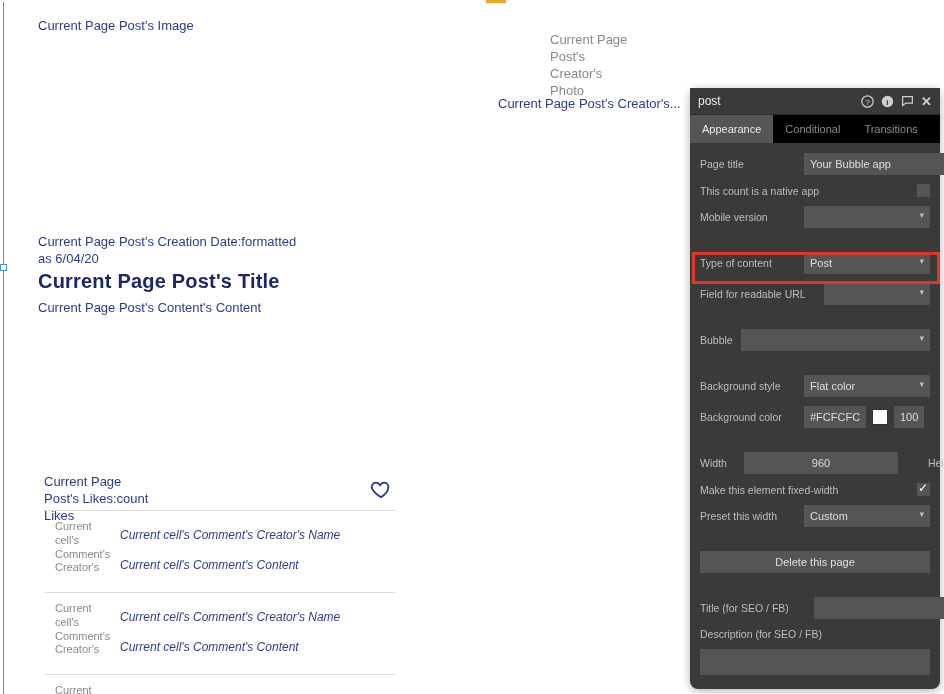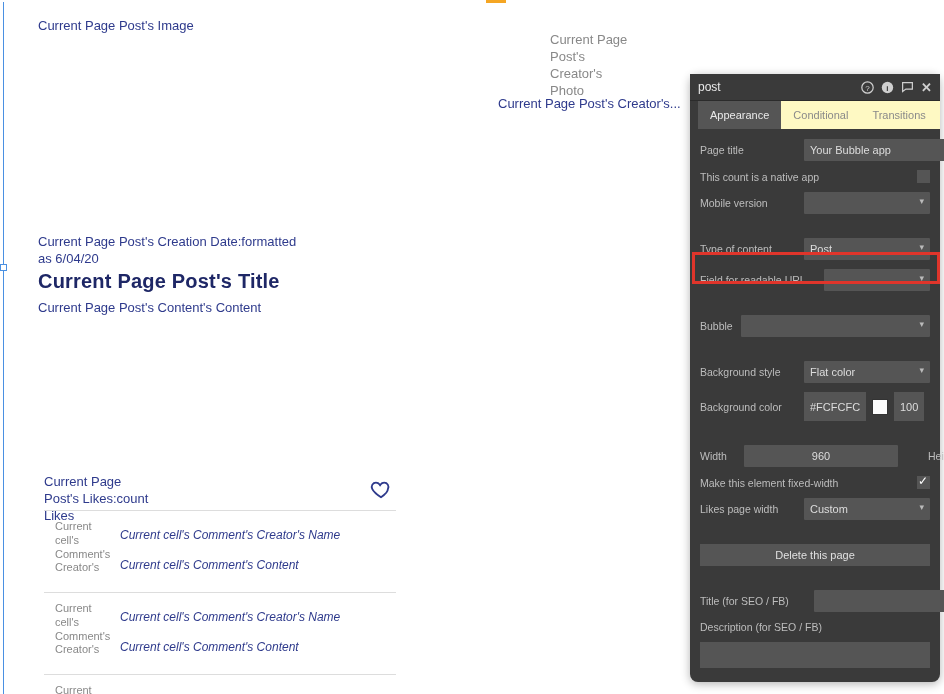--- a/index.html
+++ b/index.html
@@ -18,45 +18,45 @@
   .cv { position: absolute; color:#2e3a8c; font-size:13px; line-height:1.3; }
   .cv.gray { color:#888; }
   .title { font-size:20px; font-weight:600; color:#1e2766; letter-spacing:.2px; }
 
   .heart { position:absolute; width:22px; height:22px; }
   .heart svg { width:22px; height:22px; stroke:#2e3a8c; fill:none; stroke-width:2; }
 
   .hr { position:absolute; left:44px; width:352px; height:1px; background:#ddd; }
 
   
-  .panel { position:absolute; right:4px; top:74px; width:250px; background:#3a3a3a; color:#d8d8d8; font-size:11px; border-radius:8px; box-shadow:0 2px 10px rgba(0,0,0,.3); }
+  .panel { position:absolute; right:4px; top:88px; width:250px; background:#3a3a3a; color:#d8d8d8; font-size:11px; border-radius:8px; box-shadow:0 2px 10px rgba(0,0,0,.3); }
   .panel-head { display:flex; align-items:center; padding:6px 8px; background:#3a3a3a; border-bottom:1px solid #2b2b2b; }
   .panel-title { flex:1; color:#eaeaea; font-size:12px; }
   .panel-icons { display:flex; gap:7px; align-items:center; }
   .panel-icons span { color:#cfcfcf; cursor:pointer; font-size:13px; line-height:1; }
   .panel-icons svg { width:13px; height:13px; fill:#cfcfcf; display:block; }
 
-  .tabs { display:flex; background:#fef9c3;margin-left:8px; }
+  .tabs { display:flex; background:#000000; }
   .tab { padding:8px 12px; font-size:11px; color:#8a8a8a; cursor:pointer; }
   .tab.active { background:#555; color:#eaeaea; }
 
   .panel-body { padding:10px 10px 14px 10px; display:flex; flex-direction:column; gap:9px; }
   .row { display:flex; align-items:center; gap:8px; }
   .row .lbl { flex:0 0 96px; color:#bdbdbd; font-size:10.5px; }
   .row.full .lbl { flex:0 0 auto; }
   .input, .select { flex:1; background:#555; border:none; color:#ddd; font-size:11px; height:22px; padding:0 6px; border-radius:1px; }
   .select { position:relative; display:flex; align-items:center; padding-right:18px; }
   .select::after { content:"▾"; position:absolute; right:6px; top:4px; color:#bbb; font-size:9px; }
   .input.small { flex:0 0 44px; text-align:center; }
   .chk { width:13px; height:13px; background:#555; border:none; display:inline-block; position:relative; }
   .chk.checked::after { content:"✓"; position:absolute; left:1px; top:-2px; color:#fff; font-size:12px; }
   .row .spacer { flex:1; }
 
   .swatch-wrap { display:flex; gap:6px; align-items:center; }
-  .swatch-txt { background:#555; color:#ddd; font-size:11px; height:29px; display:flex; align-items:center; padding:0 6px; }
+  .swatch-txt { background:#555; color:#ddd; font-size:11px; height:22px; display:flex; align-items:center; padding:0 6px; }
   .swatch { width:16px; height:16px; background:#FCFCFC; border:1px solid #333; }
 
   .del-btn { width:100%; background:#555; color:#e0e0e0; height:22px; border:none; font-size:11px; cursor:pointer; }
 
   .section-gap { height:6px; }
 
   .textarea { width:100%; background:#555; border:none; height:26px; }
 
   
   .hl { position:absolute; border:3px solid #e0352b; pointer-events:none; }
@@ -205,21 +205,21 @@
 
       </div>
 
       <div class="row full">
         <div class="lbl">Make this element fixed-width</div>
         <div class="spacer"></div>
         <span class="chk checked"></span>
       </div>
 
       <div class="row">
-        <div class="lbl">Likes page width</div>
+        <div class="lbl">Preset this width</div>
         <div class="select">
             <span>Custom</span>
           </div>
       </div>
 
       <div class="section-gap"></div>
 
       <button class="del-btn">Delete this page</button>
 
       <div class="section-gap"></div>

